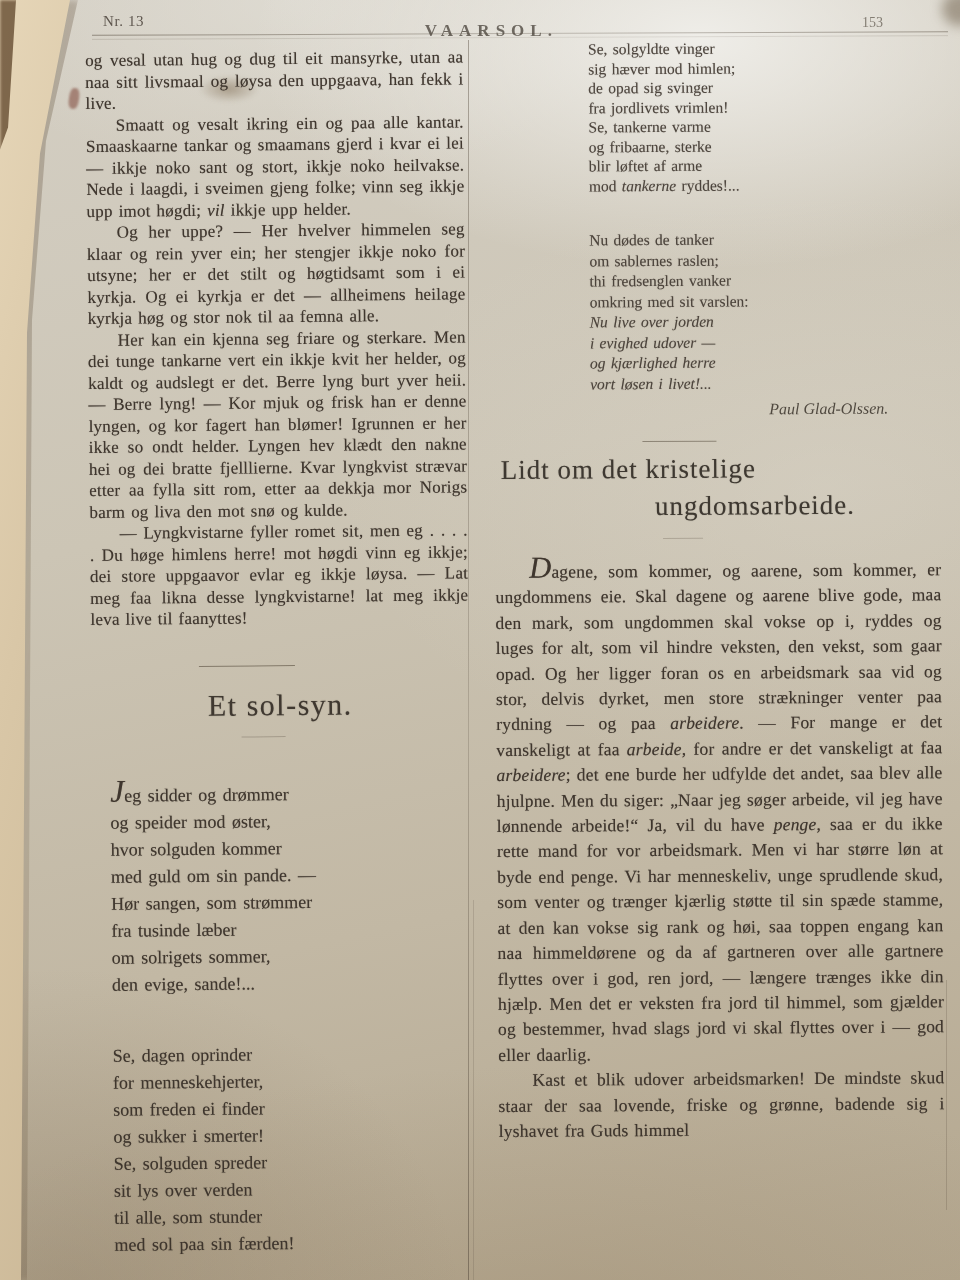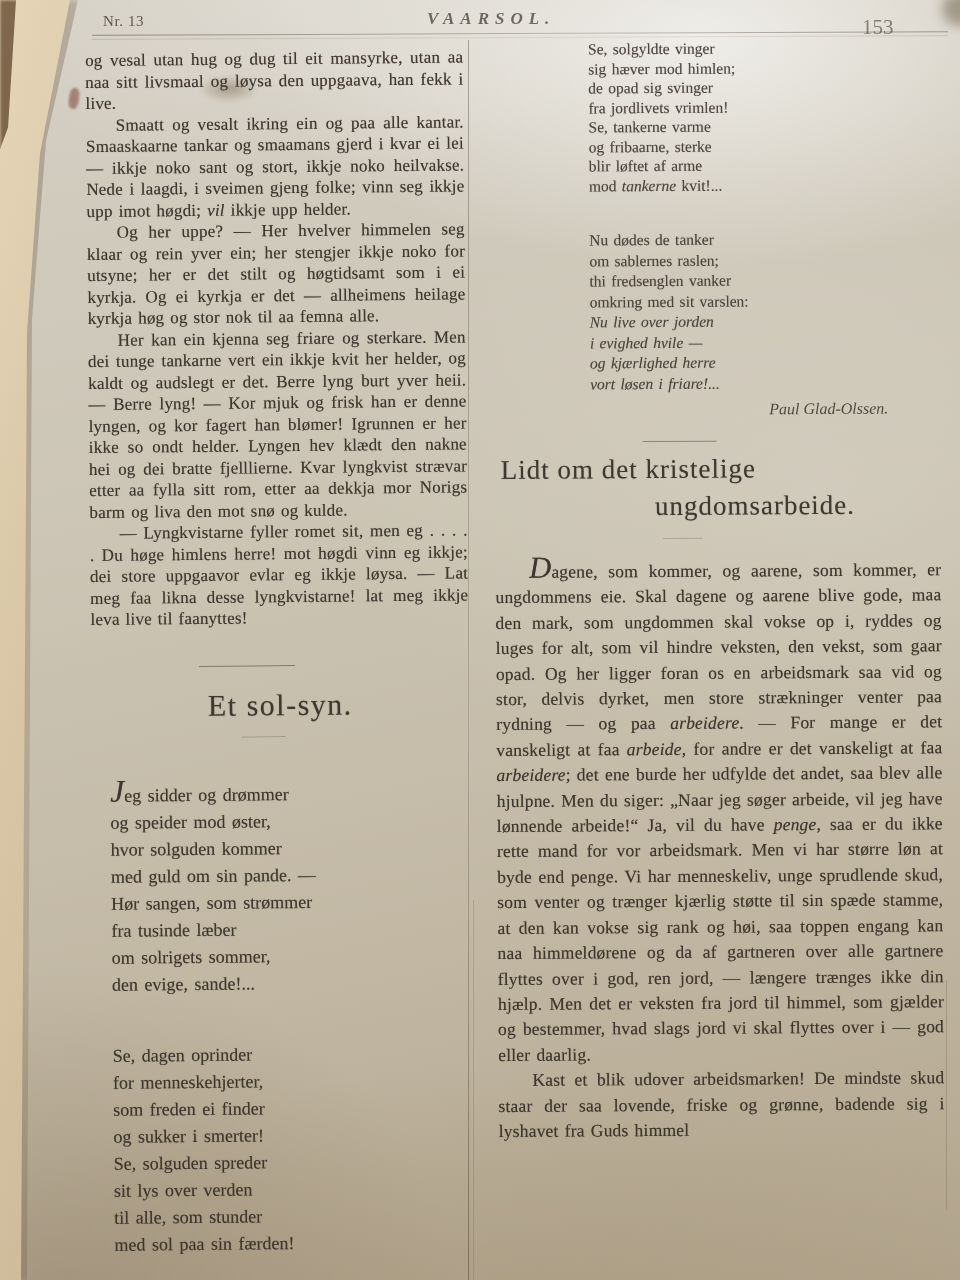--- a/index.html
+++ b/index.html
@@ -32,23 +32,23 @@
     background:rgba(115,100,80,.55);filter:blur(6px);border-radius:50%;}
   .smudge{position:absolute;left:200px;top:76px;width:58px;height:26px;border-radius:50%;
     background:radial-gradient(ellipse at center,rgba(122,102,76,.5),rgba(122,102,76,0) 75%);
     filter:blur(2px);}
   .redmark{position:absolute;left:69px;top:88px;width:10px;height:21px;border-radius:40%;
     background:#7d4437;opacity:.55;filter:blur(1.2px);transform:rotate(8deg);}
   .edge-line{position:absolute;left:946px;top:980px;width:1px;height:230px;
     background:rgba(80,70,56,.22);}
   
   .issue{position:absolute;left:103px;top:13px;font-size:15px;letter-spacing:.6px;color:rgba(62,54,46,.8);}
-  .jtitle{position:absolute;left:50%;top:9px;transform:translateX(-46%);font-size:17px;
-    letter-spacing:6px;font-weight:600;color:rgba(70,63,55,.75);font-style:italic;}
-  .pnum{position:absolute;left:862px;top:15px;font-size:21px;color:rgba(80,72,62,.65);}
+  .jtitle{position:absolute;left:50%;top:21px;transform:translateX(-46%);font-size:17px;
+    letter-spacing:6px;font-weight:600;color:rgba(70,63,55,.75);}
+  .pnum{position:absolute;left:862px;top:15px;font-size:14px;color:rgba(80,72,62,.65);}
   .hrule{position:absolute;left:92px;top:33px;width:856px;height:1px;
     background:linear-gradient(90deg,rgba(74,63,50,.5),rgba(74,63,50,.28) 55%,rgba(74,63,50,.45));
     transform:rotate(-.25deg);}
   .hrule.echo{top:37px;opacity:.35;filter:blur(.6px);}
   .vdiv{position:absolute;left:468px;top:40px;width:1.4px;height:1240px;
     background:linear-gradient(rgba(78,67,54,.42),rgba(78,67,54,.22) 55%,rgba(78,67,54,.5));}
   .vdiv2{position:absolute;left:473px;top:900px;width:1px;height:380px;background:rgba(78,67,54,.18);}
   
   .col{position:absolute;}
   .col.left{left:85px;top:50px;width:378px;transform:rotate(-.55deg);transform-origin:0 0;}
@@ -137,31 +137,31 @@
 
   <div class="col right">
     <div class="stanza s-right">
         <div class="pline">Se, solgyldte vinger</div>
         <div class="pline">sig hæver mod himlen;</div>
         <div class="pline">de opad sig svinger</div>
         <div class="pline">fra jordlivets vrimlen!</div>
         <div class="pline">Se, tankerne varme</div>
         <div class="pline">og fribaarne, sterke</div>
         <div class="pline">blir løftet af arme</div>
-        <div class="pline"><span class="">mod </span><span class="it">tankerne</span><span class=""> kvit!...</span></div>
+        <div class="pline"><span class="">mod </span><span class="it">tankerne</span><span class=""> ryddes!...</span></div>
       </div>
     <div class="stanza s-right gap2">
         <div class="pline">Nu dødes de tanker</div>
         <div class="pline">om sablernes raslen;</div>
         <div class="pline">thi fredsenglen vanker</div>
         <div class="pline">omkring med sit varslen:</div>
         <div class="pline"><span class="it">Nu live over jorden</span></div>
-        <div class="pline"><span class="it">i evighed hvile —</span></div>
+        <div class="pline"><span class="it">i evighed udover —</span></div>
         <div class="pline"><span class="it">og kjærlighed herre</span></div>
-        <div class="pline"><span class="it">vort løsen i friare!...</span></div>
+        <div class="pline"><span class="it">vort løsen i livet!...</span></div>
       </div>
     <div class="signature">Paul Glad-Olssen.</div>
     <div class="rsep"></div>
     <h2 class="art-title l1">Lidt om det kristelige</h2>
     <h2 class="art-title l2">ungdomsarbeide.</h2>
     <div class="rsep small"></div>
     <div class="art-body">
       <p class="p art"><span class="dcap">D</span><span class="">agene, som kommer, og aarene, som kommer, er ungdommens eie.  Skal dagene og aarene blive gode, maa den mark, som ungdommen skal vokse op i, ryddes og luges for alt, som vil hindre veksten, den vekst, som gaar opad.  Og her ligger foran os en arbeidsmark saa vid og stor, delvis dyrket, men store strækninger venter paa rydning — og paa </span><span class="it">arbeidere</span><span class="">. — For mange er det vanskeligt at faa </span><span class="it">arbeide</span><span class="">, for andre er det vanskeligt at faa </span><span class="it">arbeidere</span><span class="">; det ene burde her udfylde det andet, saa blev alle hjulpne.  Men du siger:  „Naar jeg søger arbeide, vil jeg have lønnende arbeide!“  Ja, vil du have </span><span class="it">penge</span><span class="">, saa er du ikke rette mand for vor arbeidsmark.  Men vi har større løn at byde end penge.  Vi har menneskeliv, unge sprudlende skud, som venter og trænger kjærlig støtte til sin spæde stamme, at den kan vokse sig rank og høi, saa toppen engang kan naa himmeldørene og da af gartneren over alle gartnere flyttes over i god, ren jord, — længere trænges ikke din hjælp.  Men det er veksten fra jord til himmel, som gjælder og bestemmer, hvad slags jord vi skal flyttes over i — god eller daarlig.</span></p>
       <p class="p art"><span class="">Kast et blik udover arbeidsmarken!  De mindste skud staar der saa lovende, friske og grønne, badende sig i lyshavet fra Guds himmel</span></p>
     </div>

